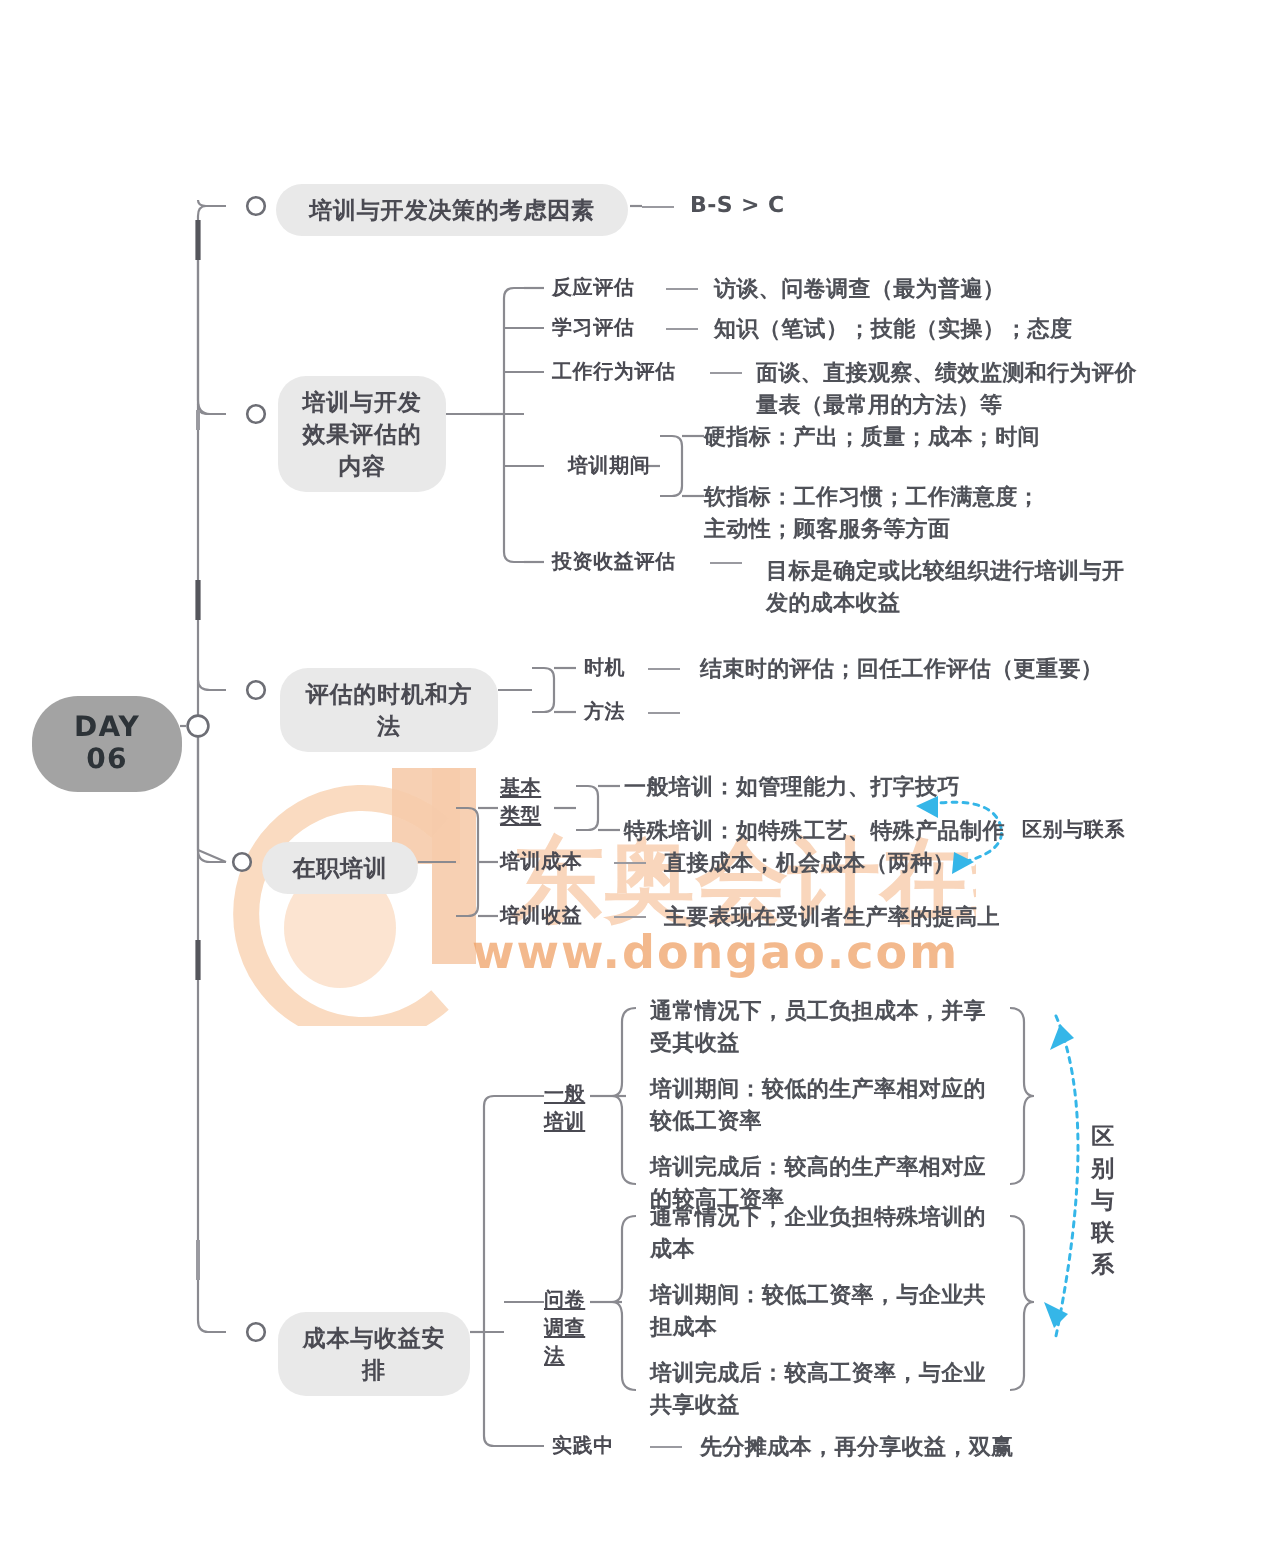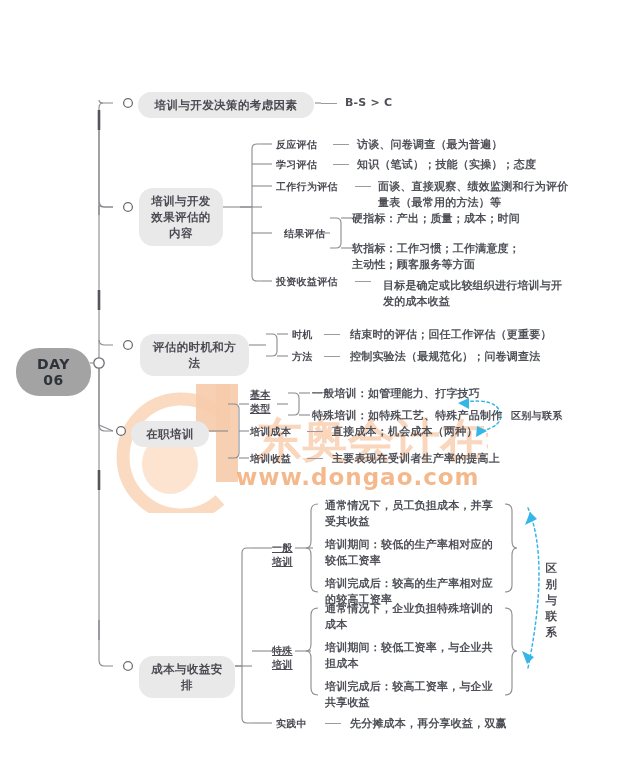--- a/index.html
+++ b/index.html
@@ -219,37 +219,36 @@
   <div class="txt nw" style="left:357px;top:137px;">访谈、问卷调查（最为普遍）</div>
 
   <div class="lbl" style="left:276px;top:157px;">学习评估</div>
   <div class="dash" style="left:333px;top:164px;"></div>
   <div class="txt nw" style="left:357px;top:157px;">知识（笔试）；技能（实操）；态度</div>
 
   <div class="lbl" style="left:276px;top:179px;">工作行为评估</div>
   <div class="dash" style="left:355px;top:186px;"></div>
   <div class="txt wrap" style="left:378px;top:179px;width:200px;">面谈、直接观察、绩效监测和行为评价量表（最常用的方法）等</div>
 
-  <div class="lbl" style="left:284px;top:226px;">结果评估</div>
+  <div class="lbl" style="left:284px;top:226px;">培训期间</div>
   <div class="txt nw" style="left:352px;top:211px;">硬指标：产出；质量；成本；时间</div>
   <div class="txt wrap" style="left:352px;top:241px;width:176px;">软指标：工作习惯；工作满意度；主动性；顾客服务等方面</div>
 
   <div class="lbl" style="left:276px;top:274px;">投资收益评估</div>
   <div class="dash" style="left:355px;top:281px;"></div>
   <div class="txt wrap" style="left:383px;top:278px;width:186px;">目标是确定或比较组织进行培训与开发的成本收益</div>
 
   <div class="pill" style="left:140px;top:334px;width:109px;">评估的时机和方法</div>
 
   <div class="lbl" style="left:292px;top:327px;">时机</div>
   <div class="dash" style="left:324px;top:334px;"></div>
   <div class="txt nw" style="left:350px;top:327px;">结束时的评估；回任工作评估（更重要）</div>
 
   <div class="lbl" style="left:292px;top:349px;">方法</div>
   <div class="dash" style="left:324px;top:356px;"></div>
-  <div class="txt nw" style="left:350px;top:349px;">控制实验法（最规范化）；问卷调查法</div>
 
   <div class="pill" style="left:131px;top:421px;width:78px;">在职培训</div>
 
   <div class="lbl wrap" style="left:250px;top:388px;width:30px;line-height:14px;">基本类型</div>
   <div class="txt nw" style="left:312px;top:386px;">一般培训：如管理能力、打字技巧</div>
   <div class="txt nw" style="left:312px;top:408px;">特殊培训：如特殊工艺、特殊产品制作</div>
 
   <div class="lbl" style="left:250px;top:424px;">培训成本</div>
   <div class="dash" style="left:307px;top:431px;"></div>
   <div class="txt nw" style="left:332px;top:424px;">直接成本；机会成本（两种）</div>
@@ -260,21 +259,21 @@
 
   <div class="lbl" style="left:511px;top:408px;">区别与联系</div>
 
   <div class="pill" style="left:139px;top:656px;width:96px;">成本与收益安排</div>
 
   <div class="lbl wrap" style="left:272px;top:541px;width:30px;line-height:14px;">一般培训</div>
   <div class="txt wrap" style="left:325px;top:498px;width:176px;">通常情况下，员工负担成本，并享受其收益</div>
   <div class="txt wrap" style="left:325px;top:537px;width:176px;">培训期间：较低的生产率相对应的较低工资率</div>
   <div class="txt wrap" style="left:325px;top:576px;width:176px;">培训完成后：较高的生产率相对应的较高工资率</div>
 
-  <div class="lbl wrap" style="left:272px;top:644px;width:30px;line-height:14px;">特殊培训</div>
+  <div class="lbl wrap" style="left:272px;top:644px;width:30px;line-height:14px;">问卷调查法</div>
   <div class="txt wrap" style="left:325px;top:640px;width:176px;">培训期间：较低工资率，与企业共担成本</div>
   <div class="txt wrap" style="left:325px;top:601px;width:176px;">通常情况下，企业负担特殊培训的成本</div>
   <div class="txt wrap" style="left:325px;top:679px;width:176px;">培训完成后：较高工资率，与企业共享收益</div>
 
   <div class="lbl" style="left:276px;top:716px;">实践中</div>
   <div class="dash" style="left:325px;top:723px;"></div>
   <div class="txt nw" style="left:350px;top:716px;">先分摊成本，再分享收益，双赢</div>
 
   <div class="vtxt" style="left:545px;top:560px;">区别与联系</div>
 

